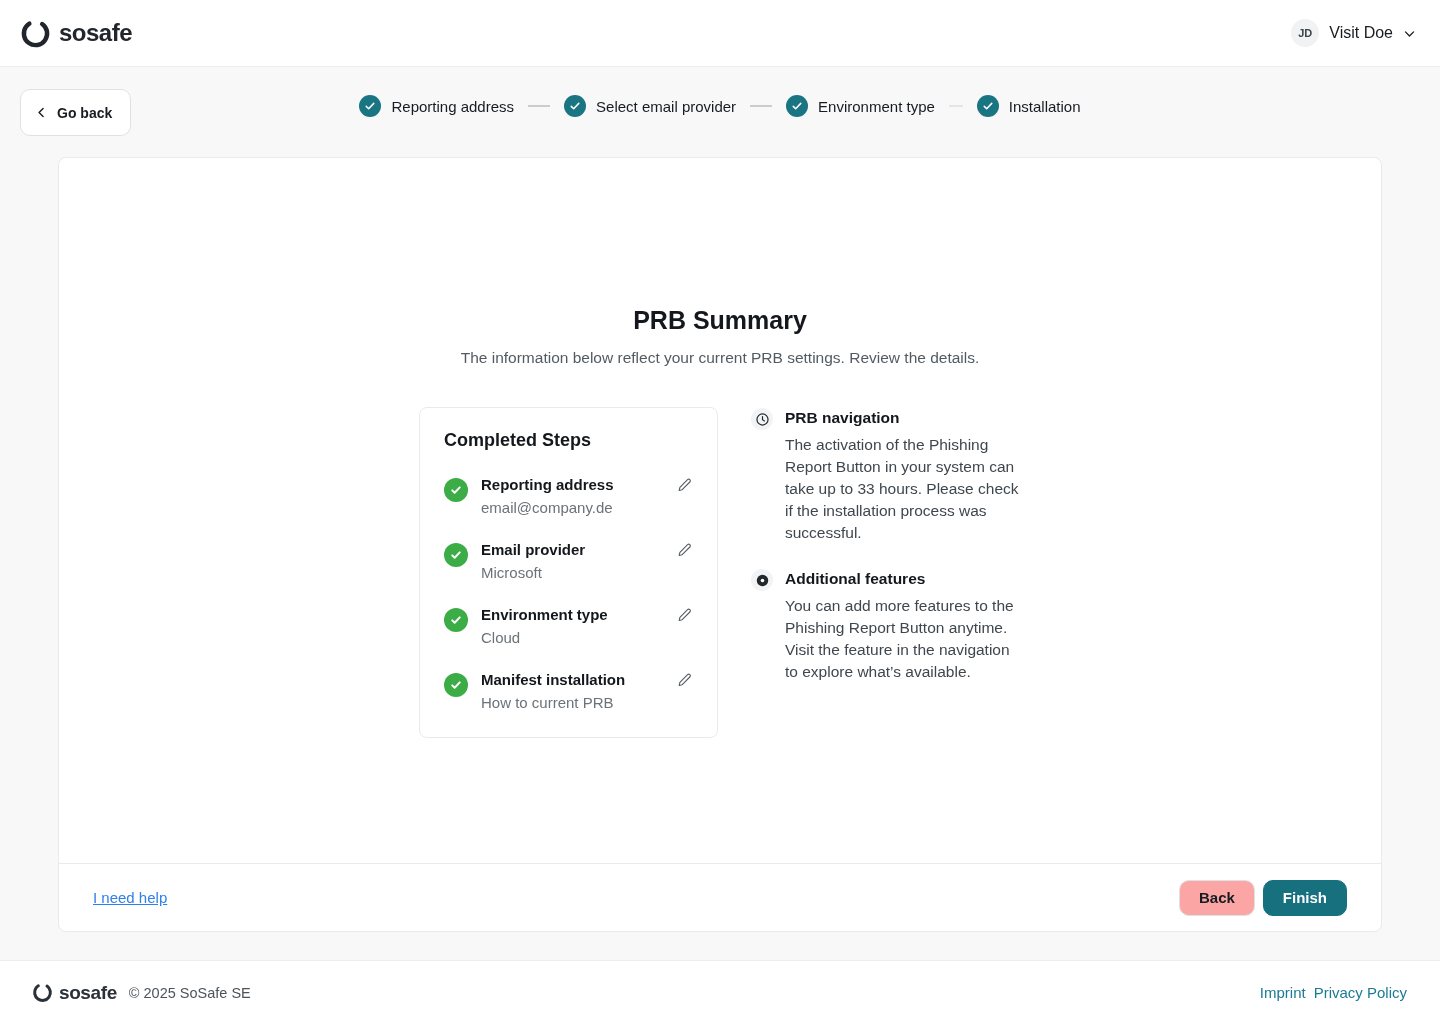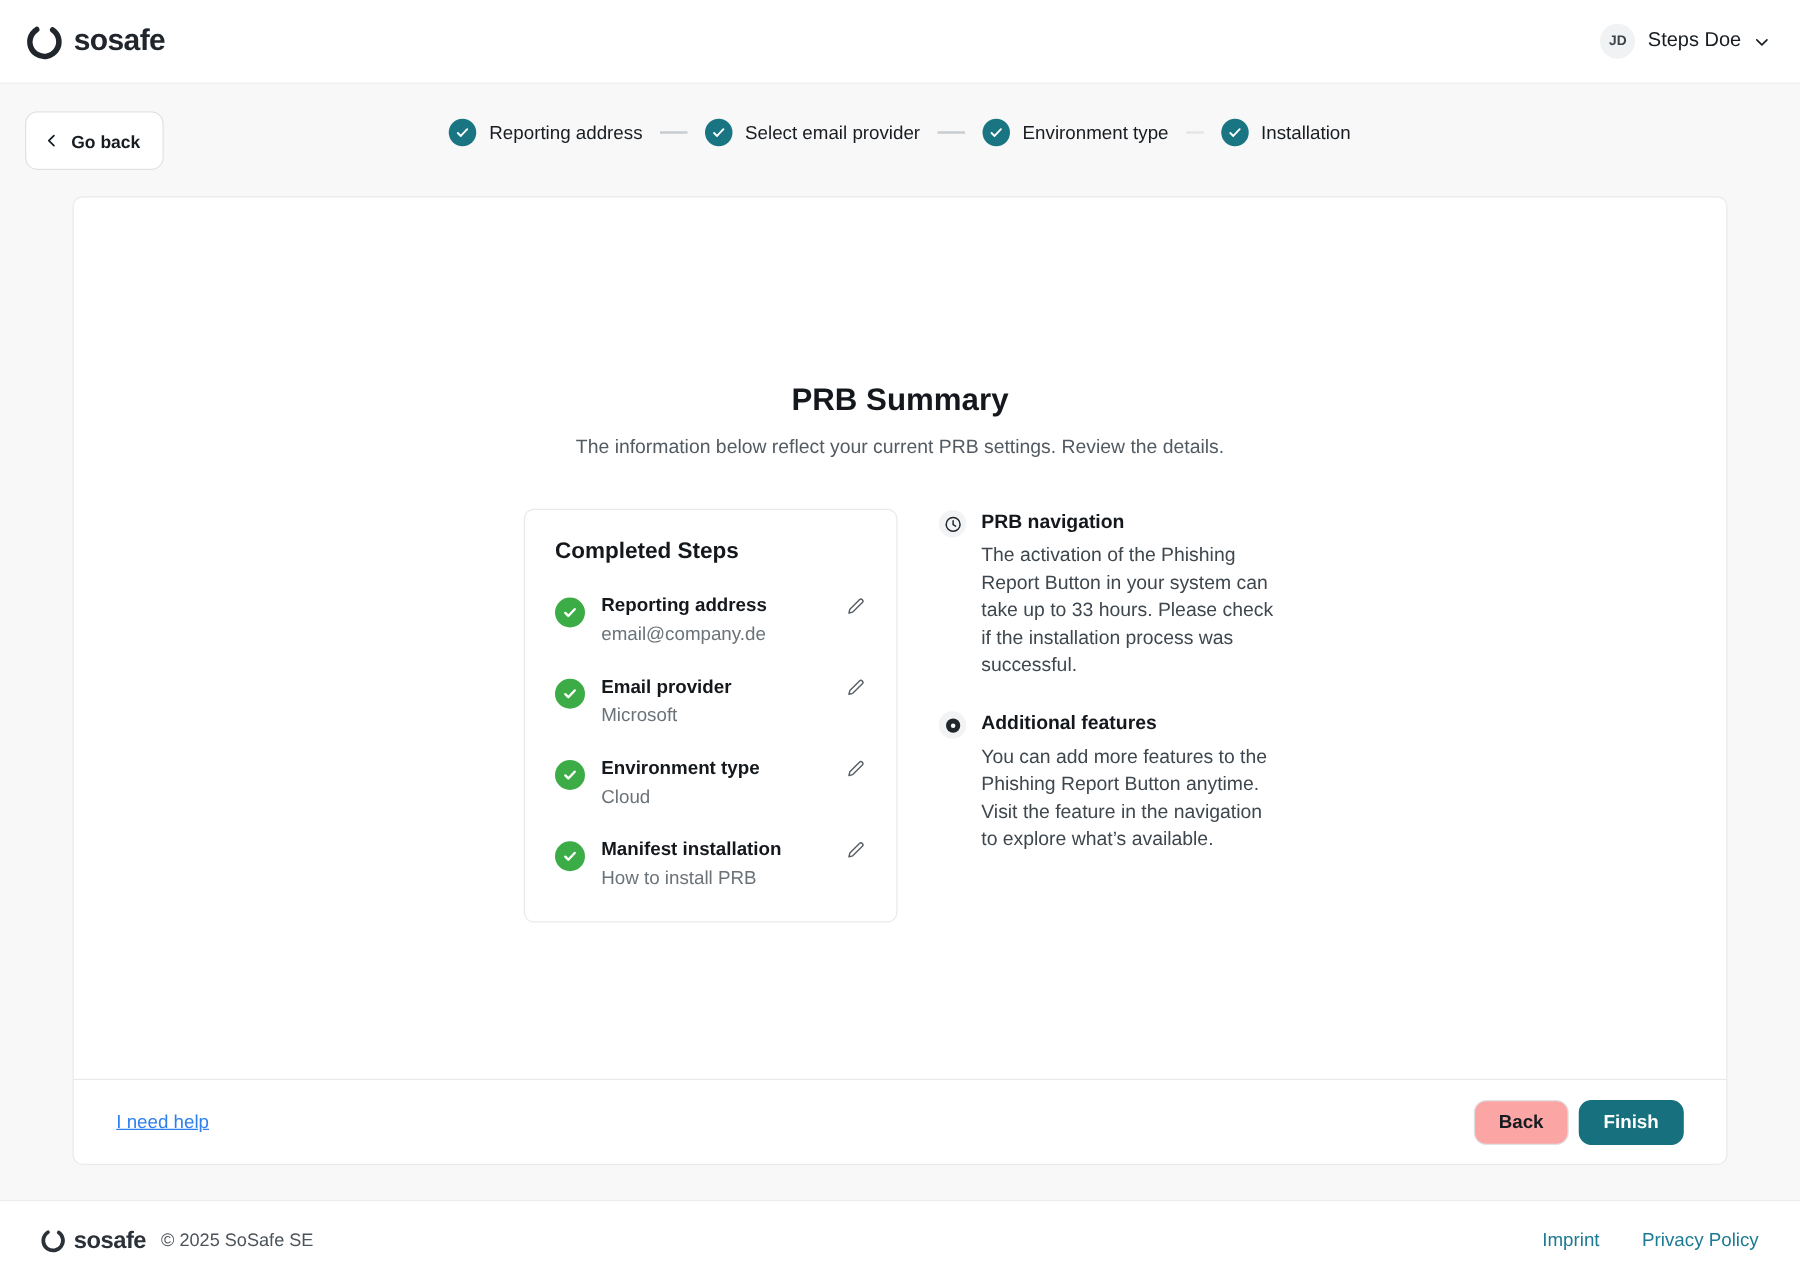--- a/index.html
+++ b/index.html
@@ -143,38 +143,38 @@
     height: 64px;
     background: #ffffff;
     border-top: 1px solid #ebedee;
     display: flex; align-items: center; justify-content: space-between;
     padding: 0 33px 0 32px;
   }
   .footer-left { display: flex; align-items: center; gap: 12px; }
   .footer-brand { display: flex; align-items: center; gap: 6px; }
   .footer-brand-name { font-size: 19px; font-weight: 700; letter-spacing: -0.4px; color: #2b3138; }
   .copyright { font-size: 14.5px; color: #4c545b; }
-  .footer-links { display: flex; align-items: flex-end; gap: 34px; }
+  .footer-links { display: flex; align-items: flex-end; gap: 8px; }
   .footer-link { font-size: 15px; color: #1c7b93; text-decoration: none; cursor: pointer; }
 </style>
 </head>
 <body>
 
 <header class="app-header">
   <div class="brand">
     <span style="display:flex">
       <svg width="31" height="31" viewBox="0 0 32 32">
         <circle cx="16" cy="16" r="12" fill="none" stroke="#21262c" stroke-width="4.6" stroke-linecap="round" stroke-dasharray="61 15" transform="rotate(-55 16 16)"></circle>
       </svg>
     </span>
     <span class="brand-name">sosafe</span>
   </div>
   <div class="user-menu">
     <span class="avatar">JD</span>
-    <span class="user-name">Steps Doe</span>
+    <span class="user-name">Visit Doe</span>
     <span style="display:flex">
       <svg width="13" height="13" viewBox="0 0 16 16">
           <path d="M3 6l5 5 5-5" fill="none" stroke="#171c21" stroke-width="1.6" stroke-linecap="round" stroke-linejoin="round"></path>
         </svg>
     </span>
   </div>
 </header>
 
 <div class="subnav">
   <button class="go-back-btn">
@@ -288,21 +288,21 @@
       </div>
 
       <div class="step-row">
         <span class="green-check">
           <svg width="12" height="12" viewBox="0 0 16 16">
               <path d="M3 8.5l3.2 3.2L13 4.5" fill="none" stroke="#ffffff" stroke-width="2.6" stroke-linecap="round" stroke-linejoin="round"></path>
             </svg>
         </span>
         <div class="step-row-body">
           <div class="step-row-label">Manifest installation</div>
-          <div class="step-row-value">How to install PRB</div>
+          <div class="step-row-value">How to current PRB</div>
         </div>
         <button class="edit-btn">
           <svg width="17" height="17" viewBox="0 0 20 20">
               <path d="M13.6 3.2a1.9 1.9 0 0 1 2.7 2.7l-9 9-3.6.9.9-3.6 9-9z" fill="none" stroke="#565d64" stroke-width="1.3" stroke-linejoin="round"></path>
             </svg>
         </button>
       </div>
     </section>
 
     <section class="info-col">

